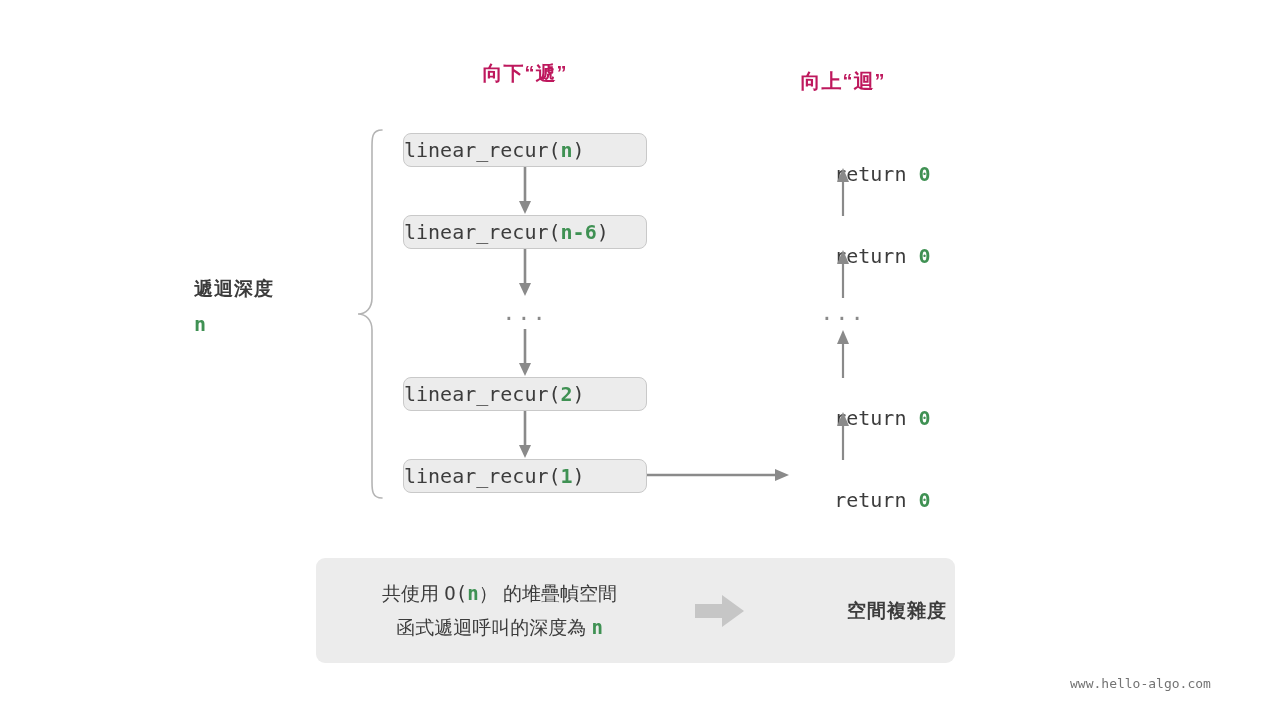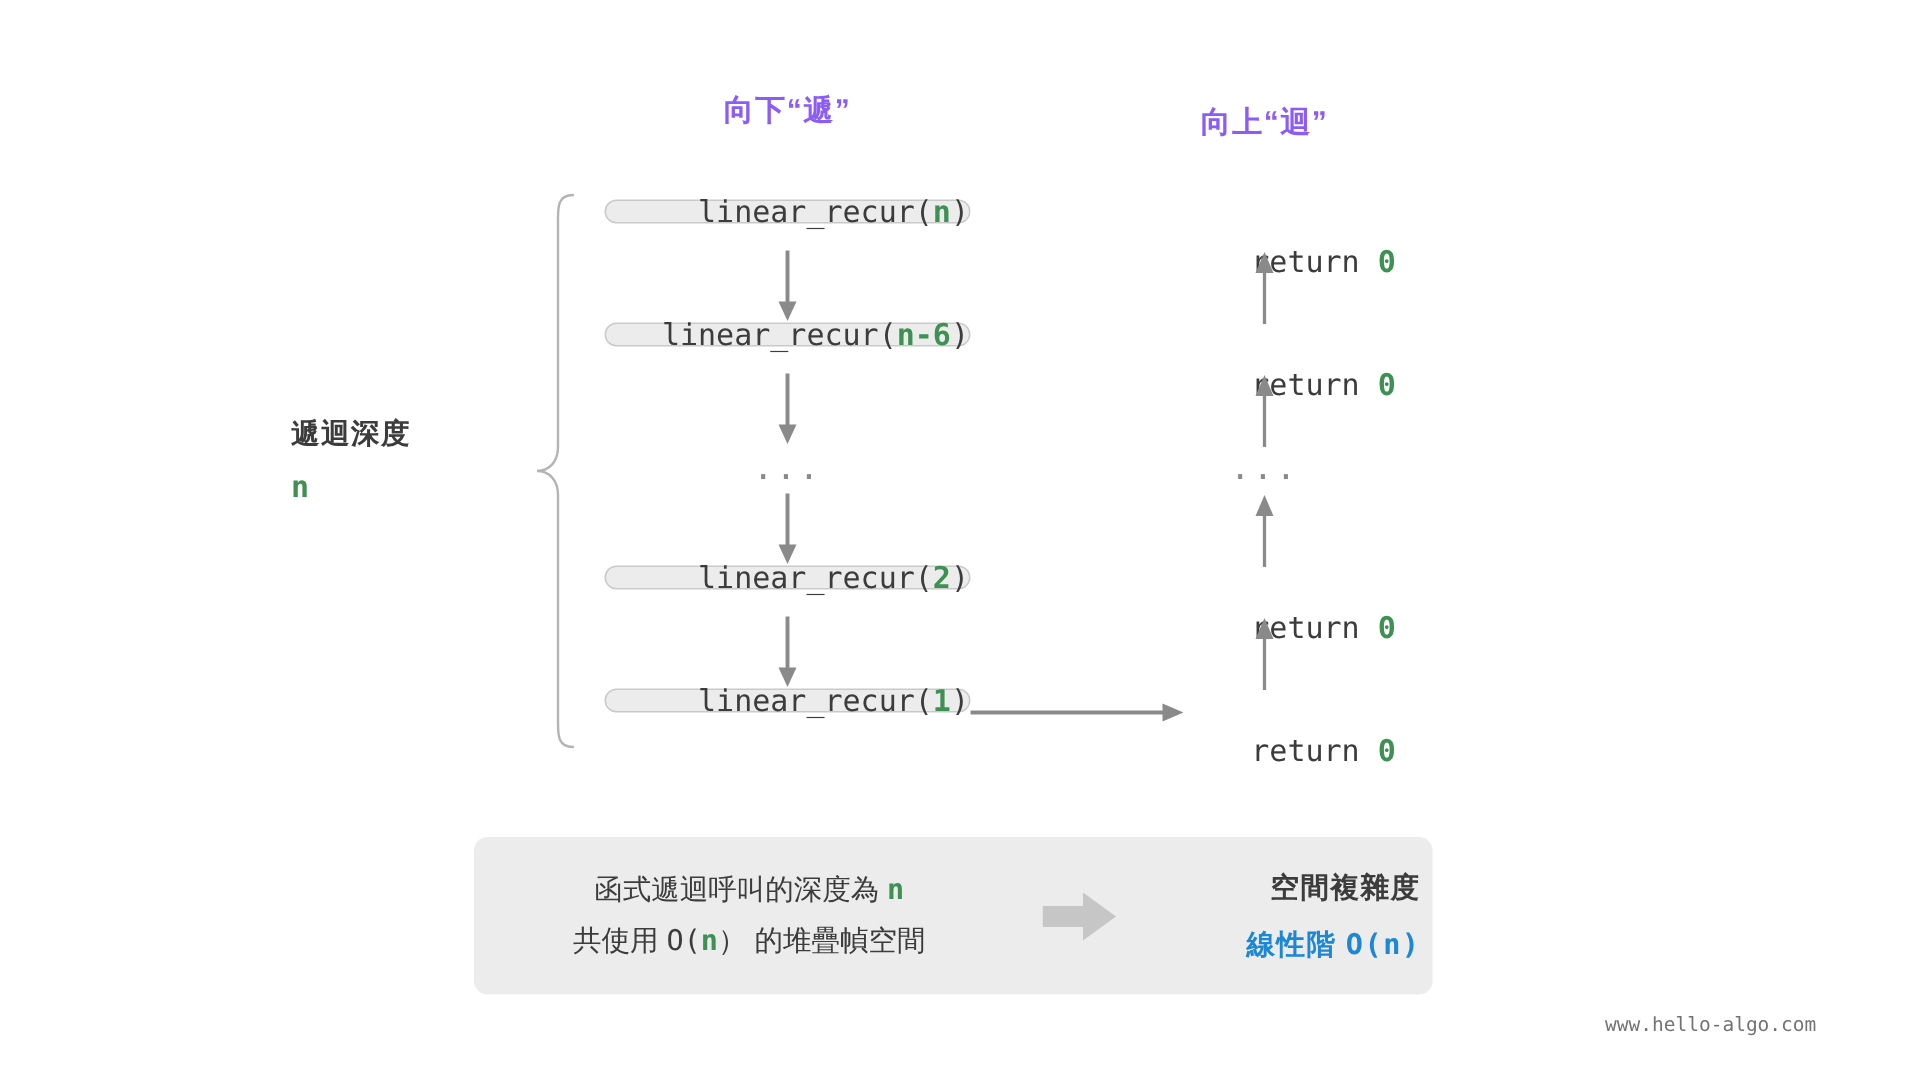--- a/index.html
+++ b/index.html
@@ -15,37 +15,37 @@
     overflow: hidden;
     font-family: "Liberation Sans", "DejaVu Sans", sans-serif;
   }
   .abs { position: absolute; }
 
   
   .col-head {
     font-family: "Liberation Sans", "DejaVu Sans", sans-serif;
     font-size: 20px;
     font-weight: bold;
-    color: #8b5cf6;
+    color: #be185d;
     letter-spacing: 1px;
     text-align: center;
     white-space: nowrap;
   }
 
   
   .call-box {
     width: 244px;
-    height: 16px;
+    height: 34px;
     box-sizing: border-box;
     background: #ececec;
     border: 1px solid #c9c9c9;
     border-radius: 8px;
     display: flex;
     align-items: center;
-    justify-content: flex-end;
+    justify-content: flex-start;
     font-family: "DejaVu Sans Mono", "Liberation Mono", monospace;
     font-size: 20px;
     color: #3c3c3c;
     white-space: pre;
   }
   .call-box .arg { color: #3f9153; font-weight: bold; }
 
   
   .ret {
     font-family: "DejaVu Sans Mono", "Liberation Mono", monospace;
@@ -257,36 +257,33 @@
   </svg>
   <svg class="abs arrow-svg" style="left:830px; top:410px;" width="26" height="50" viewBox="0 0 26 50">
     <line x1="13" y1="50" x2="13" y2="11" stroke="#8a8a8a" stroke-width="2.2"></line>
     <path d="M13 2 L7 16 L19 16 Z" fill="#8a8a8a"></path>
   </svg>
 
   <div class="abs summary-panel" style="left:316px; top:558px;">
 
     <div class="summary-left">
       <div>
-        <span>函式遞迴呼叫的深度為 </span><span class="grn">n</span>
+        <span>共使用 </span><span class="mono">O(</span><span class="grn">n</span><span>）</span><span> 的堆疊幀空間</span>
       </div>
       <div>
-        <span>共使用 </span><span class="mono">O(</span><span class="grn">n</span><span>）</span><span> 的堆疊幀空間</span>
+        <span>函式遞迴呼叫的深度為 </span><span class="grn">n</span>
       </div>
     </div>
 
     <div class="summary-arrow">
       <svg width="50" height="34" viewBox="0 0 50 34">
         <path d="M0 10 L27 10 L27 1 L49 17 L27 33 L27 24 L0 24 Z" fill="#c6c6c6"></path>
       </svg>
     </div>
 
     <div class="summary-right">
       <span class="title">空間複雜度</span>
-      <span class="value">
-        <span>線性階 </span><span class="mono">O(n)</span>
-      </span>
     </div>
   </div>
 
   <div class="abs watermark" style="left:1070px; top:676px;">www.hello-algo.com</div>
 
 </div>
 
 </body></html>

